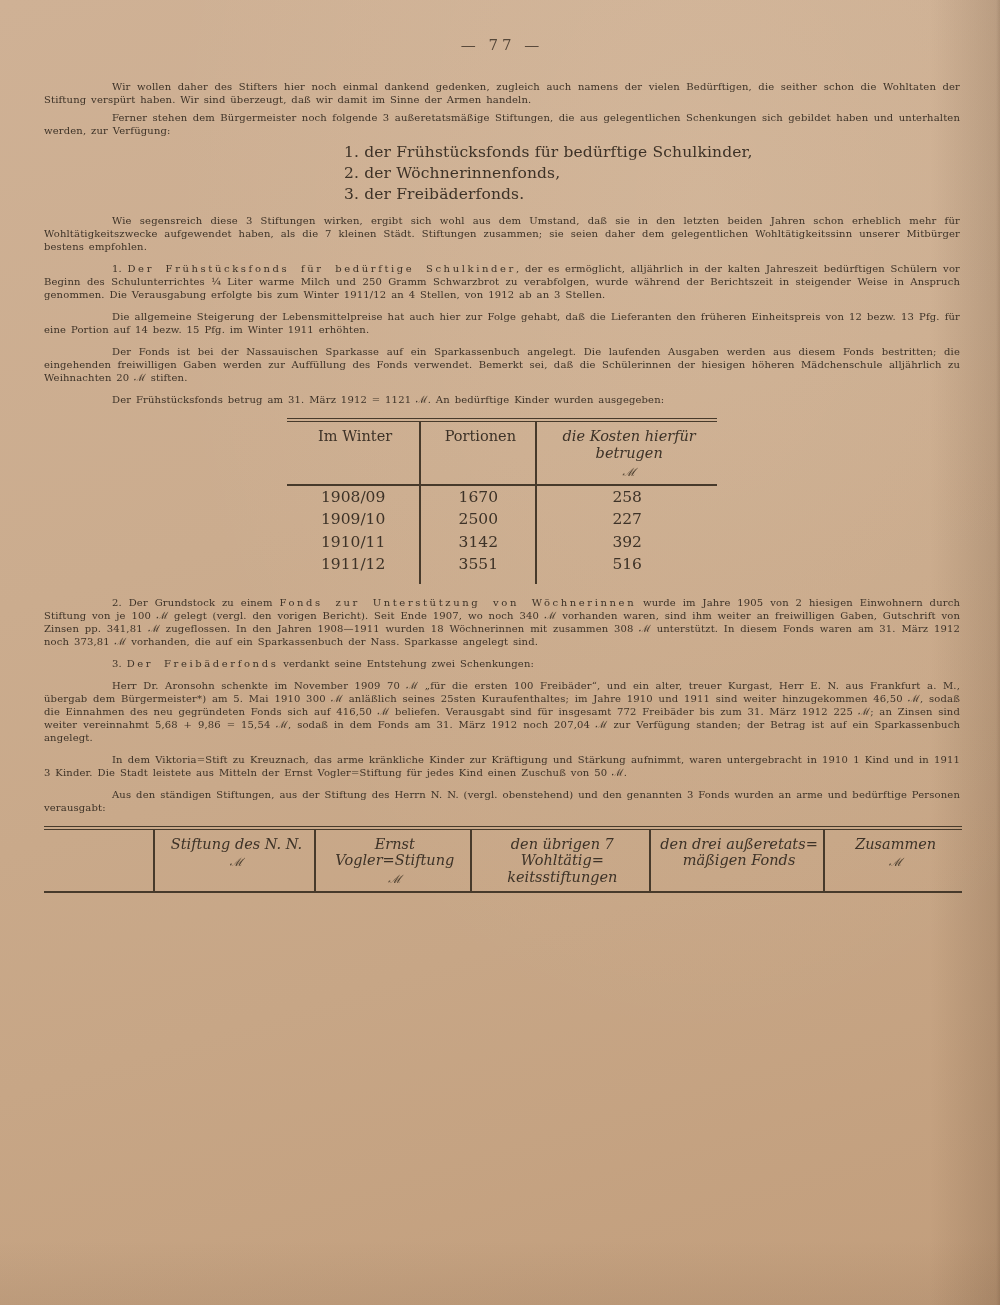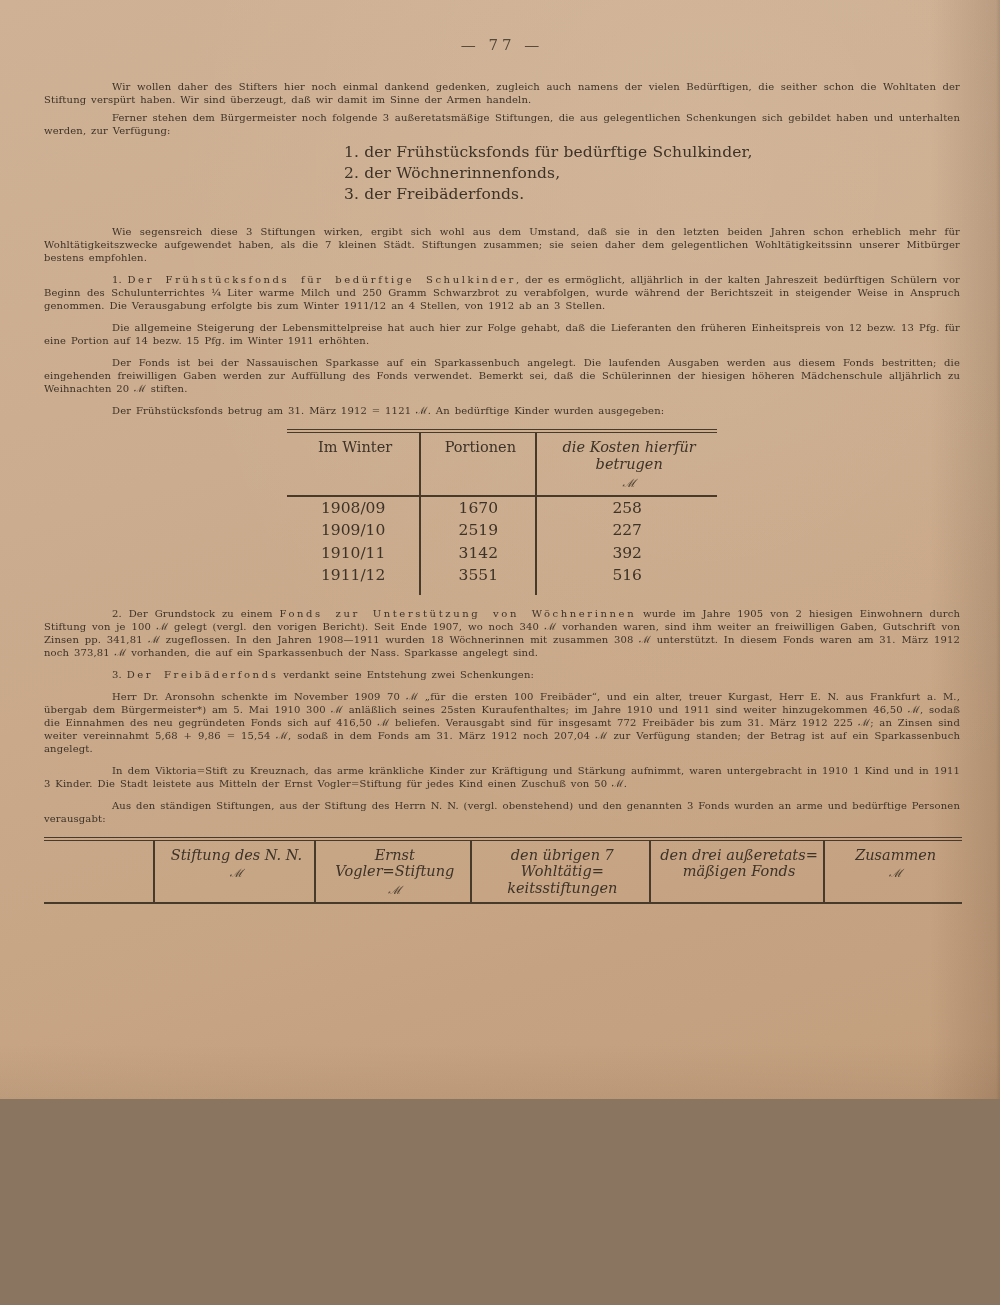--- a/index.html
+++ b/index.html
@@ -1,18 +1,18 @@
 <!DOCTYPE html>
 <html lang="de"><head>
 <meta charset="utf-8">
 <style>
   html,body{margin:0;padding:0;background:#8a7560;}
   .page{
     position:relative;
-    width:1000px;height:1099px;
+    width:1000px;height:1305px;
     margin:0 auto;
     overflow:hidden;
     box-sizing:border-box;
     color:#3d3227;
     font-family:"DejaVu Serif","Liberation Serif",serif;
     background:
       radial-gradient(ellipse at 70% 15%, rgba(255,242,222,0.10), rgba(255,242,222,0) 55%),
       linear-gradient(to right, rgba(70,45,25,0) 93%, rgba(70,45,25,0.16) 99.6%, rgba(70,45,25,0.28) 100%),
       linear-gradient(to bottom, rgba(70,45,25,0) 95%, rgba(70,45,25,0.07) 100%),
       linear-gradient(163deg, #cfb195 0%, #cbac8e 38%, #c7a686 68%, #c29e7c 100%);
@@ -31,21 +31,21 @@
     line-height:1.3;
     text-align:justify;
     text-indent:68px;
     letter-spacing:0.15px;
     word-spacing:1.5px;
   }
   .para.sp-before{margin-top:9px;}
   .sperr{letter-spacing:2.6px;word-spacing:5px;}
   .fonds-list{
     list-style:none;
-    margin:3px 0 21px 0;
+    margin:3px 0 10px 0;
     padding:0 0 0 300px;
     font-size:15.5px;
     line-height:1.34;
     letter-spacing:0.15px;
   }
   table{
     border-collapse:collapse;
     border-top:4px double #473a2b;
   }
   th,td{
@@ -127,21 +127,21 @@
         </tr>
       </thead>
       <tbody>
         <tr>
           <td>1908/09</td>
           <td>1670</td>
           <td>258</td>
         </tr>
         <tr>
           <td>1909/10</td>
-          <td>2519</td>
+          <td>2500</td>
           <td>227</td>
         </tr>
         <tr>
           <td>1910/11</td>
           <td>3142</td>
           <td>392</td>
         </tr>
         <tr>
           <td>1911/12</td>
           <td>3551</td>

